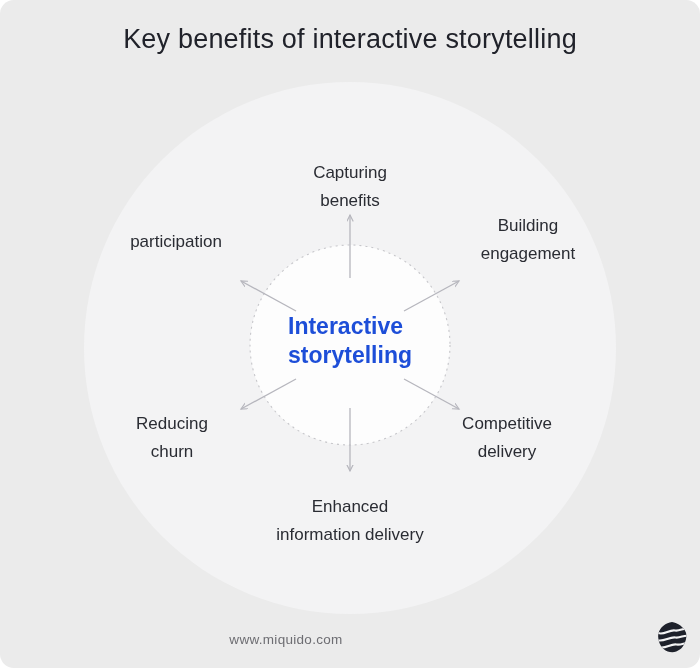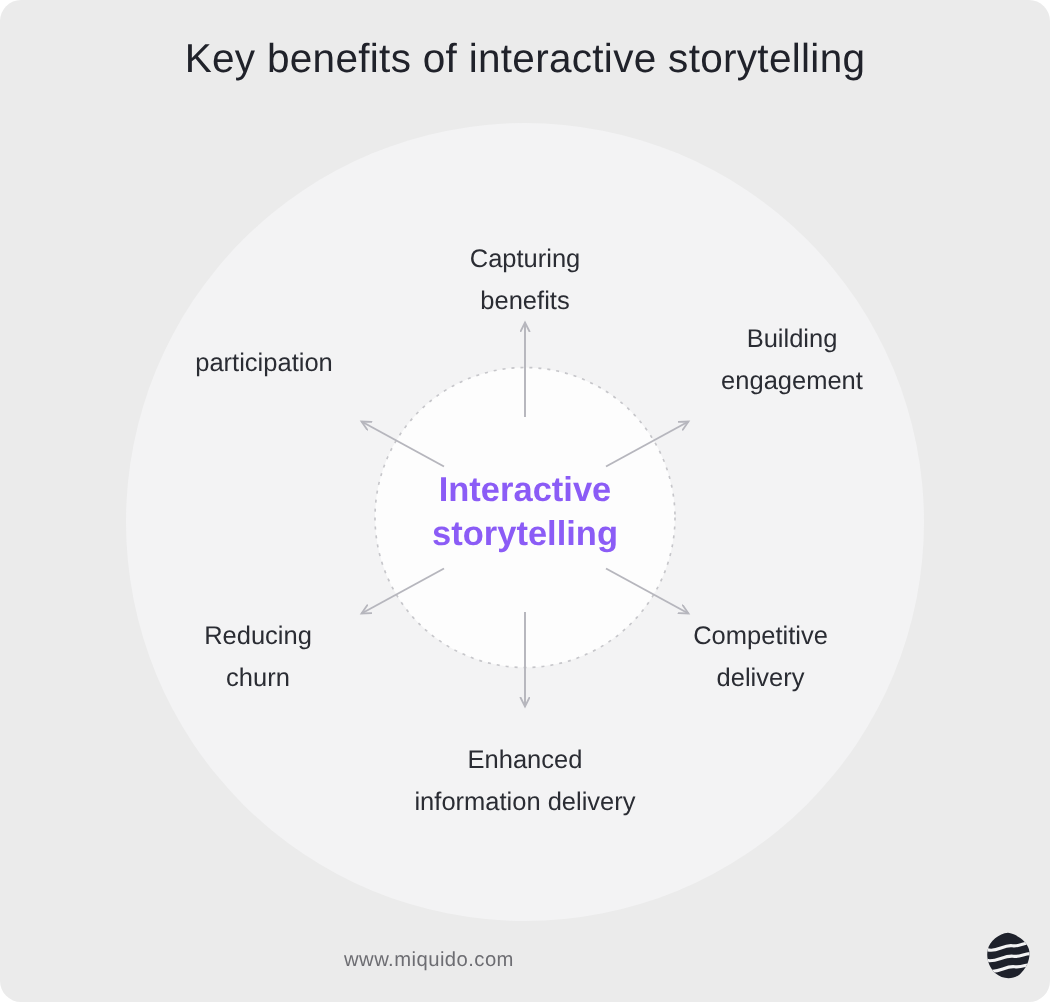--- a/index.html
+++ b/index.html
@@ -55,25 +55,25 @@
   .pos-top-left     { left: 176px; top: 228px; }
   .pos-top-right    { left: 528px; top: 212px; }
   .pos-bottom-left  { left: 172px; top: 410px; }
   .pos-bottom-right { left: 507px; top: 410px; }
   .pos-bottom       { left: 350px; top: 493px; }
   .center-label {
     position: absolute;
     left: 350px;
     top: 312px;
     transform: translateX(-50%);
-    text-align: center;
+    text-align: left;
     font-size: 23px;
     font-weight: 600;
     line-height: 29px;
-    color: #8b5cf6;
+    color: #1d4ed8;
     white-space: nowrap;
   }
   .footer-url {
     position: absolute;
     left: 0;
     width: 572px;
     top: 632px;
     text-align: center;
     font-size: 13.5px;
     font-weight: 400;

